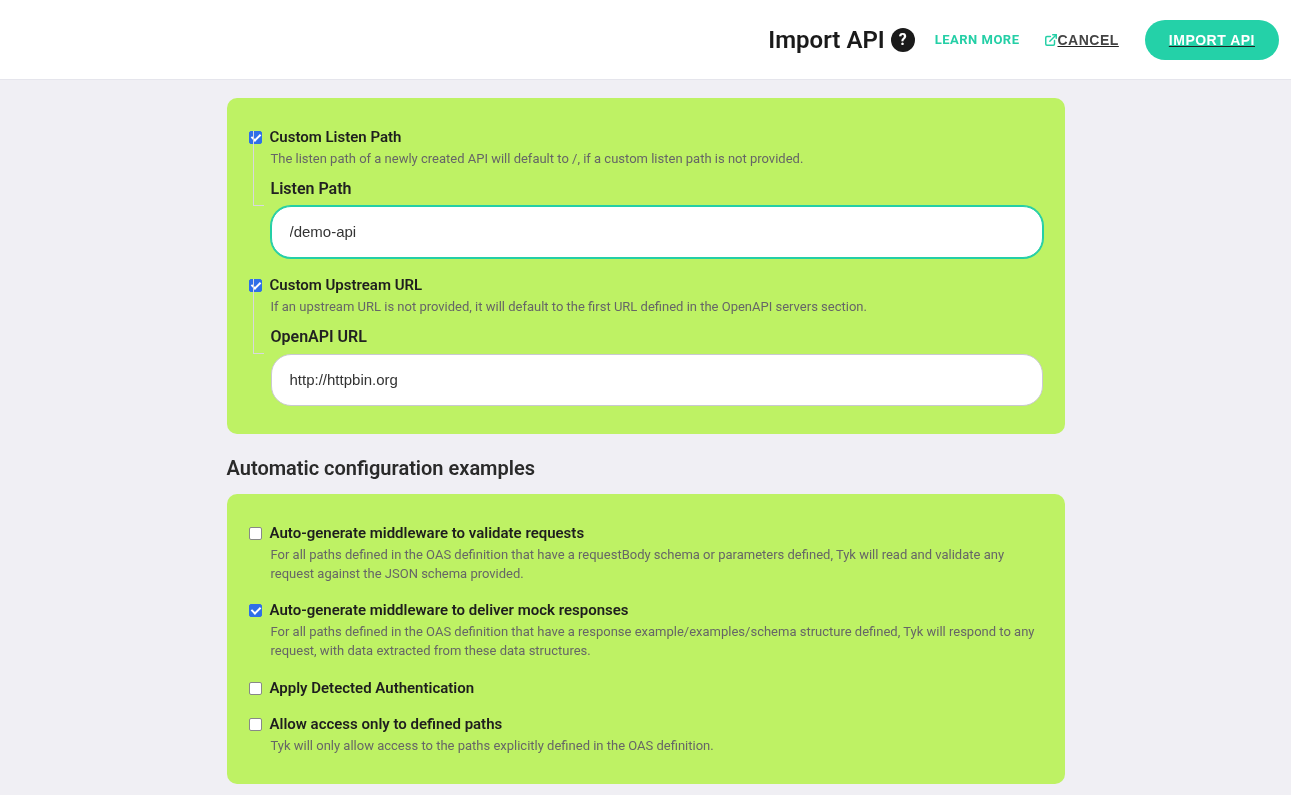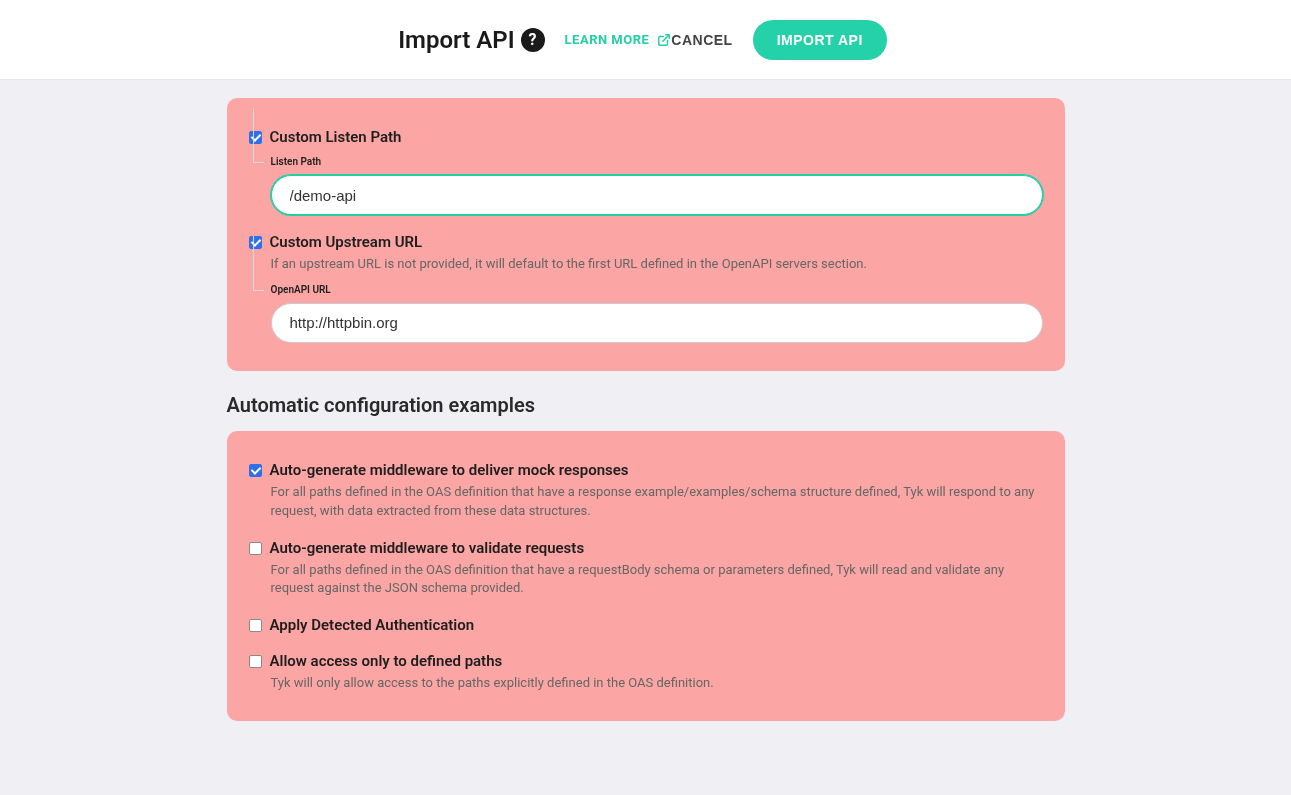--- a/index.html
+++ b/index.html
@@ -10,61 +10,61 @@
   width: 1291px;
   height: 795px;
   overflow: hidden;
 }
 .header {
   background: #fff;
   height: 80px;
   border-bottom: 1px solid #e5e5ec;
   display: flex;
   align-items: center;
-  justify-content: center;
+  justify-content: flex-end;
   padding: 0 12px 0 6px;
 }
 .header-left { display: flex; align-items: center; }
 .page-title {
   font-size: 24px;
   font-weight: 600;
   color: #1a1a1a;
   margin-right: 6px;
 }
 .help-icon {
   width: 24px; height: 24px; border-radius: 50%;
   background: #1a1a1a; color: #fff;
   display: inline-flex; align-items: center; justify-content: center;
   font-size: 16px; font-weight: 700; margin-right: 20px;
 }
 .learn-more {
   color: #24cfa6; font-weight: 700; font-size: 13px;
-  letter-spacing: 0.5px; display: inline-flex; align-items: center; gap: 8px;
+  letter-spacing: 0.5px; display: inline-flex; align-items: center; gap: 24px;
   text-decoration: none;
 }
 .ext-icon { width: 14px; height: 14px; display: inline-block; }
 .ext-icon svg { width: 100%; height: 100%; }
-.header-right { display: flex; align-items: center; gap: 20px; }
+.header-right { display: flex; align-items: center; gap: 26px; text-decoration: underline; }
 .cancel-btn {
   background: none; border: none; color: #444; font-weight: 700;
   font-size: 14px; letter-spacing: 0.5px; cursor: pointer;
 }
 .import-btn {
   background: #24d1a8; border: none; color: #fff; font-weight: 700;
   font-size: 14px; letter-spacing: 0.5px; padding: 12px 24px;
   border-radius: 22px; cursor: pointer;
 }
 .content { padding: 18px 0 0 0; }
 .section { width: 838px; margin: 0 auto 22px auto; }
 .section-title {
   font-size: 20px; font-weight: 600; color: #2a2a2a;
   margin: 0 0 14px 0;
 }
 .card {
-  background: #fca5a5; border-radius: 10px;
+  background: #bef264; border-radius: 10px;
   padding: 30px 22px 28px 22px;
 }
 .opt { margin-bottom: 18px; }
 .opt:last-child { margin-bottom: 0; }
 .opt-head { display: flex; align-items: flex-start; }
 .chk {
   width: 13px; height: 13px; margin-top: 3px; flex: none; cursor: pointer;
   appearance: none; -webkit-appearance: none;
   border: 1px solid #888; border-radius: 2px; background: #fff;
   position: relative;
@@ -81,23 +81,23 @@
 .opt-desc {
   font-size: 13px; color: #666; margin: 4px 0 0 22px; line-height: 1.45;
 }
 .sub-field { margin: 10px 0 0 22px; position: relative; }
 .sub-field::before {
   content: ""; position: absolute; left: -18px; top: -48px; bottom: 52px;
   width: 10px; border-left: 1px solid #d8d8de; border-bottom: 1px solid #d8d8de;
   pointer-events: none;
 }
 .sub-field.sf2::before { top: -48px; bottom: 52px; }
-.sub-label { font-size: 10px; font-weight: 600; color: #222; margin-bottom: 8px; display: block; }
+.sub-label { font-size: 16px; font-weight: 600; color: #222; margin-bottom: 8px; display: block; }
 .text-input {
-  width: 100%; height: 40px; padding: 0 18px;
+  width: 100%; height: 52px; padding: 0 18px;
   border: 1px solid #c9c9d1; border-radius: 20px;
   font-size: 15px; color: #333; outline: none;
 }
 .text-input.focused { border-color: #24cfa6; border-width: 1px; box-shadow: 0 0 0 1px #24cfa6; }
 </style>
 </head>
 <body>
 
 <div class="header">
   <div class="header-left">
@@ -123,20 +123,21 @@
 <div class="content">
 
   <div class="section">
     <div class="card">
 
       <div class="opt">
         <div class="opt-head">
           <input type="checkbox" class="chk" checked="" style="">
           <span class="opt-label">Custom Listen Path</span>
         </div>
+        <div class="opt-desc">The listen path of a newly created API will default to /, if a custom listen path is not provided.</div>
         <div class="sub-field">
           <label class="sub-label">Listen Path</label>
           <input type="text" class="text-input focused" value="/demo-api" style="">
         </div>
       </div>
 
       <div class="opt">
         <div class="opt-head">
           <input type="checkbox" class="chk" checked="" style="">
           <span class="opt-label">Custom Upstream URL</span>
@@ -150,32 +151,32 @@
 
     </div>
   </div>
 
   <div class="section">
     <h2 class="section-title">Automatic configuration examples</h2>
     <div class="card">
 
       <div class="opt">
         <div class="opt-head">
+          <input type="checkbox" class="chk" style="">
+          <span class="opt-label">Auto-generate middleware to validate requests</span>
+        </div>
+        <div class="opt-desc">For all paths defined in the OAS definition that have a requestBody schema or parameters defined, Tyk will read and validate any request against the JSON schema provided.</div>
+      </div>
+
+      <div class="opt">
+        <div class="opt-head">
           <input type="checkbox" class="chk" checked="" style="">
           <span class="opt-label">Auto-generate middleware to deliver mock responses</span>
         </div>
         <div class="opt-desc">For all paths defined in the OAS definition that have a response example/examples/schema structure defined, Tyk will respond to any request, with data extracted from these data structures.</div>
-      </div>
-
-      <div class="opt">
-        <div class="opt-head">
-          <input type="checkbox" class="chk" style="">
-          <span class="opt-label">Auto-generate middleware to validate requests</span>
-        </div>
-        <div class="opt-desc">For all paths defined in the OAS definition that have a requestBody schema or parameters defined, Tyk will read and validate any request against the JSON schema provided.</div>
       </div>
 
       <div class="opt">
         <div class="opt-head">
           <input type="checkbox" class="chk" style="">
           <span class="opt-label">Apply Detected Authentication</span>
         </div>
       </div>
 
       <div class="opt">

